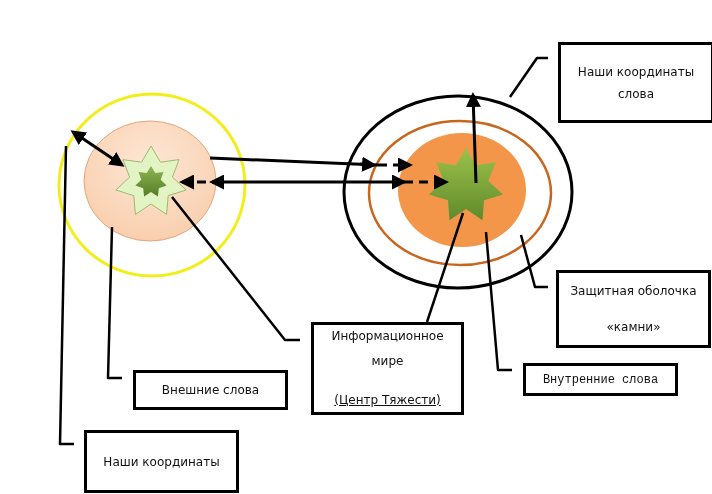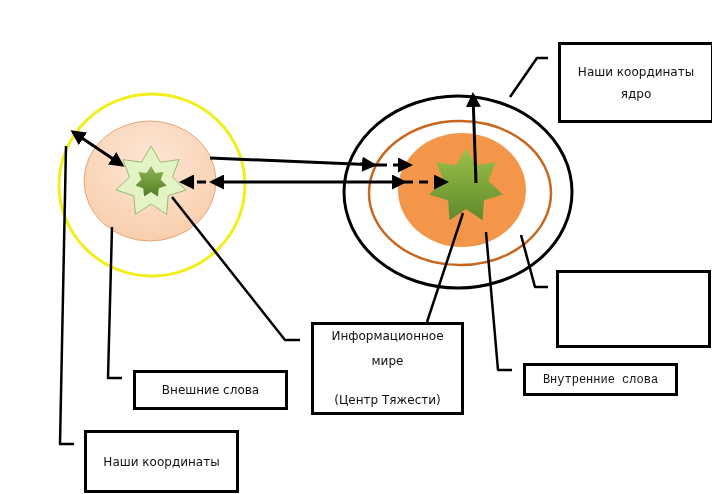--- a/index.html
+++ b/index.html
@@ -68,30 +68,32 @@
     <polyline points="172,197 285,340 300,340"></polyline>
     <polyline points="463,213 427,322"></polyline>
     <polyline points="486,232 498,370 512,370"></polyline>
     <polyline points="112,227 108,378 122,378"></polyline>
     <polyline points="66,146 60,444 74,444"></polyline>
   </g>
 </svg>
 
 <div class="box" style="left:558px; top:42px; width:156px; height:81px;">
   <span>Наши координаты</span>
-  <span>ядро</span>
+  <span>слова</span>
 </div>
 
 <div class="box" style="left:556px; top:270px; width:155px; height:78px; line-height:36px;">
+  <span>Защитная оболочка</span>
+  <span>«камни»</span>
 </div>
 
 <div class="box" style="left:311px; top:322px; width:153px; height:93px; line-height:25px;">
   <span>Информационное</span>
   <span>мире</span>
-  <span style="margin-top:14px;">(Центр Тяжести)</span>
+  <span style="margin-top:14px;text-decoration:underline;">(Центр Тяжести)</span>
 </div>
 
 <div class="box" style="left:523px; top:363px; width:155px; height:33px;font-family:Liberation Mono, monospace;">
   <span>Внутренние  слова</span>
 </div>
 
 <div class="box" style="left:133px; top:370px; width:155px; height:40px;">
   <span>Внешние слова</span>
 </div>
 

